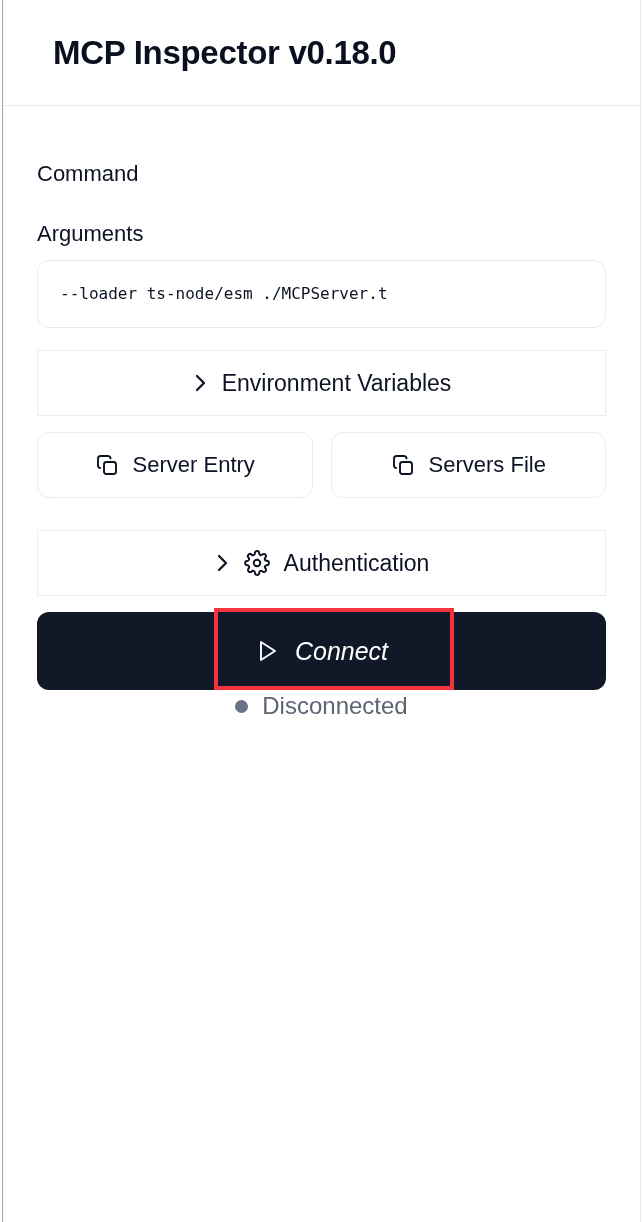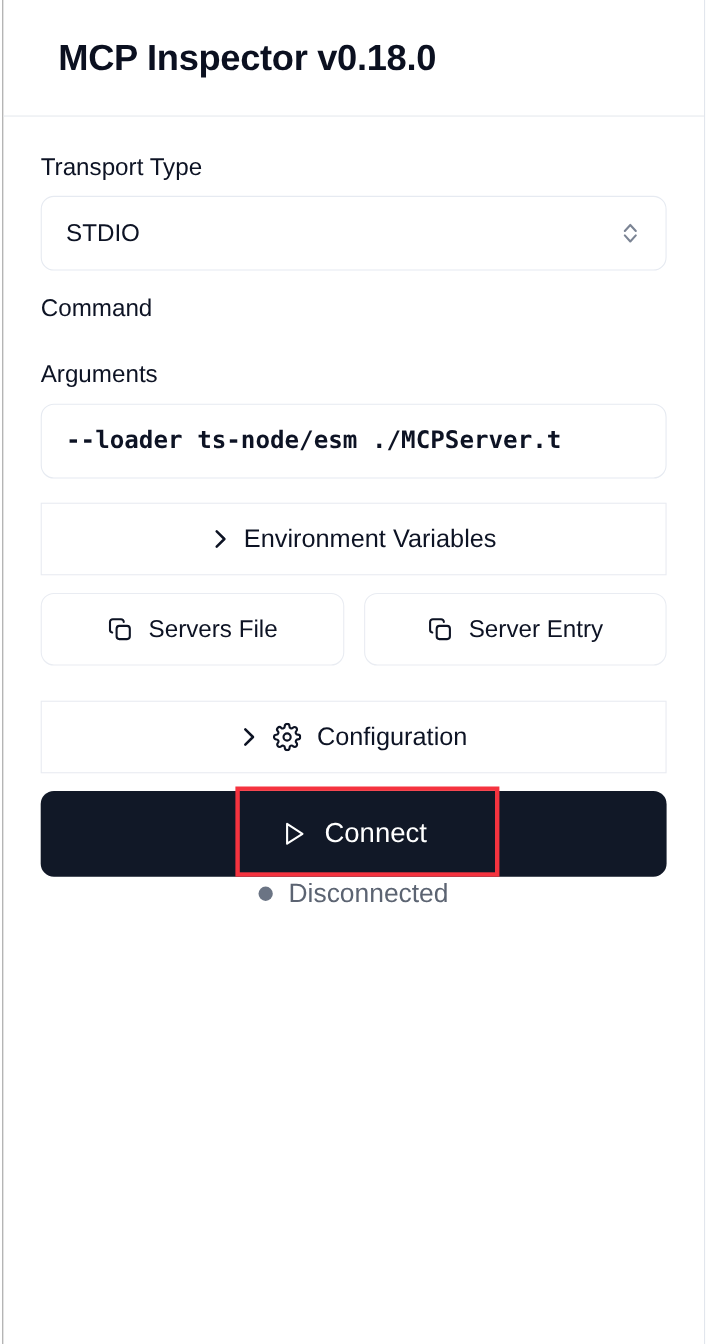--- a/index.html
+++ b/index.html
@@ -73,25 +73,24 @@
     padding: 0 22px;
     font-size: 22px;
     color: #0d1324;
   }
   .control.select {
     justify-content: space-between;
   }
   .control .value { line-height: 1; }
   .control.mono .value {
     font-family: "DejaVu Sans Mono", "Liberation Mono", monospace;
-    font-size: 22px;
+    font-size: 16px;
     letter-spacing: 0px;
     white-space: nowrap;
     overflow: hidden;
-    font-weight: bold;
   }
 
   .gap { height: 22px; }
   .gap-sm { height: 16px; }
 
   
   .wide-btn {
     box-sizing: border-box;
     width: 100%;
     height: 66px;
@@ -138,20 +137,21 @@
     border: none;
     border-radius: 12px;
     display: flex;
     align-items: center;
     justify-content: center;
     gap: 16px;
     color: #ffffff;
     font-size: 25px;
     font-family: "Liberation Sans", sans-serif;
     cursor: pointer;
+    font-style: italic;
   }
   .highlight-box {
     position: absolute;
     left: 177px;
     top: -4px;
     width: 240px;
     height: 82px;
     border: 4px solid #f5333f;
     box-sizing: border-box;
     pointer-events: none;
@@ -184,32 +184,20 @@
 
 <div class="screen">
   <div class="panel">
 
     <div class="header">
       <div class="app-title">MCP Inspector v0.18.0</div>
     </div>
 
     <div class="body">
 
-      <div>
-        <div class="field-label">Transport Type</div>
-        <div class="control select">
-          <span class="value">STDIO</span>
-          <span class="icon">
-            <svg width="20" height="26" viewBox="0 0 20 26" fill="none" stroke="#7b8494" stroke-width="1.9" stroke-linecap="round" stroke-linejoin="round">
-              <polyline points="5,11 10,5.5 15,11"></polyline>
-              <polyline points="5,15 10,20.5 15,15"></polyline>
-            </svg>
-          </span>
-        </div>
-      </div>
 
       <div class="gap"></div>
 
       <div>
         <div class="field-label">Command</div>
       </div>
 
       <div class="gap"></div>
 
       <div>
@@ -233,51 +221,51 @@
       <div class="gap-sm"></div>
 
       <div class="dual-row">
         <div class="half-btn">
           <span class="icon">
             <svg width="24" height="24" viewBox="0 0 24 24" fill="none" stroke="#0d1324" stroke-width="1.9" stroke-linecap="round" stroke-linejoin="round">
               <rect x="9" y="9" width="12" height="12" rx="2.5"></rect>
               <path d="M5 15 a2.5 2.5 0 0 1 -2 -2.5 V5.5 A2.5 2.5 0 0 1 5.5 3 H13 a2.5 2.5 0 0 1 2.5 2.5"></path>
             </svg>
           </span>
-          <span>Servers File</span>
+          <span>Server Entry</span>
         </div>
         <div class="half-btn">
           <span class="icon">
             <svg width="24" height="24" viewBox="0 0 24 24" fill="none" stroke="#0d1324" stroke-width="1.9" stroke-linecap="round" stroke-linejoin="round">
               <rect x="9" y="9" width="12" height="12" rx="2.5"></rect>
               <path d="M5 15 a2.5 2.5 0 0 1 -2 -2.5 V5.5 A2.5 2.5 0 0 1 5.5 3 H13 a2.5 2.5 0 0 1 2.5 2.5"></path>
             </svg>
           </span>
-          <span>Server Entry</span>
+          <span>Servers File</span>
         </div>
       </div>
 
       <div class="gap-sm"></div>
 
 
       <div class="gap-sm"></div>
 
       <div class="wide-btn">
         <span class="icon">
           <svg width="16" height="24" viewBox="0 0 16 24" fill="none" stroke="#0d1324" stroke-width="2.3" stroke-linecap="round" stroke-linejoin="round">
             <polyline points="5,5 12,12 5,19"></polyline>
           </svg>
         </span>
         <span class="icon">
           <svg width="26" height="26" viewBox="0 0 24 24" fill="none" stroke="#0d1324" stroke-width="1.8" stroke-linecap="round" stroke-linejoin="round">
             <circle cx="12" cy="12" r="3"></circle>
             <path d="M19.4 15a1.65 1.65 0 0 0 .33 1.82l.06.06a2 2 0 1 1-2.83 2.83l-.06-.06a1.65 1.65 0 0 0-1.82-.33 1.65 1.65 0 0 0-1 1.51V21a2 2 0 1 1-4 0v-.09A1.65 1.65 0 0 0 9 19.4a1.65 1.65 0 0 0-1.82.33l-.06.06a2 2 0 1 1-2.83-2.83l.06-.06a1.65 1.65 0 0 0 .33-1.82 1.65 1.65 0 0 0-1.51-1H3a2 2 0 1 1 0-4h.09A1.65 1.65 0 0 0 4.6 9a1.65 1.65 0 0 0-.33-1.82l-.06-.06a2 2 0 1 1 2.83-2.83l.06.06a1.65 1.65 0 0 0 1.82.33H9a1.65 1.65 0 0 0 1-1.51V3a2 2 0 1 1 4 0v.09a1.65 1.65 0 0 0 1 1.51 1.65 1.65 0 0 0 1.82-.33l.06-.06a2 2 0 1 1 2.83 2.83l-.06.06a1.65 1.65 0 0 0-.33 1.82V9a1.65 1.65 0 0 0 1.51 1H21a2 2 0 1 1 0 4h-.09a1.65 1.65 0 0 0-1.51 1z"></path>
           </svg>
         </span>
-        <span>Configuration</span>
+        <span>Authentication</span>
       </div>
 
       <div class="gap-sm"></div>
 
       <div class="connect-wrap">
         <button class="connect-btn">
           <span class="icon">
             <svg width="24" height="26" viewBox="0 0 24 26" fill="none" stroke="#ffffff" stroke-width="1.9" stroke-linecap="round" stroke-linejoin="round">
               <polygon points="6,4 20,13 6,22"></polygon>
             </svg>

